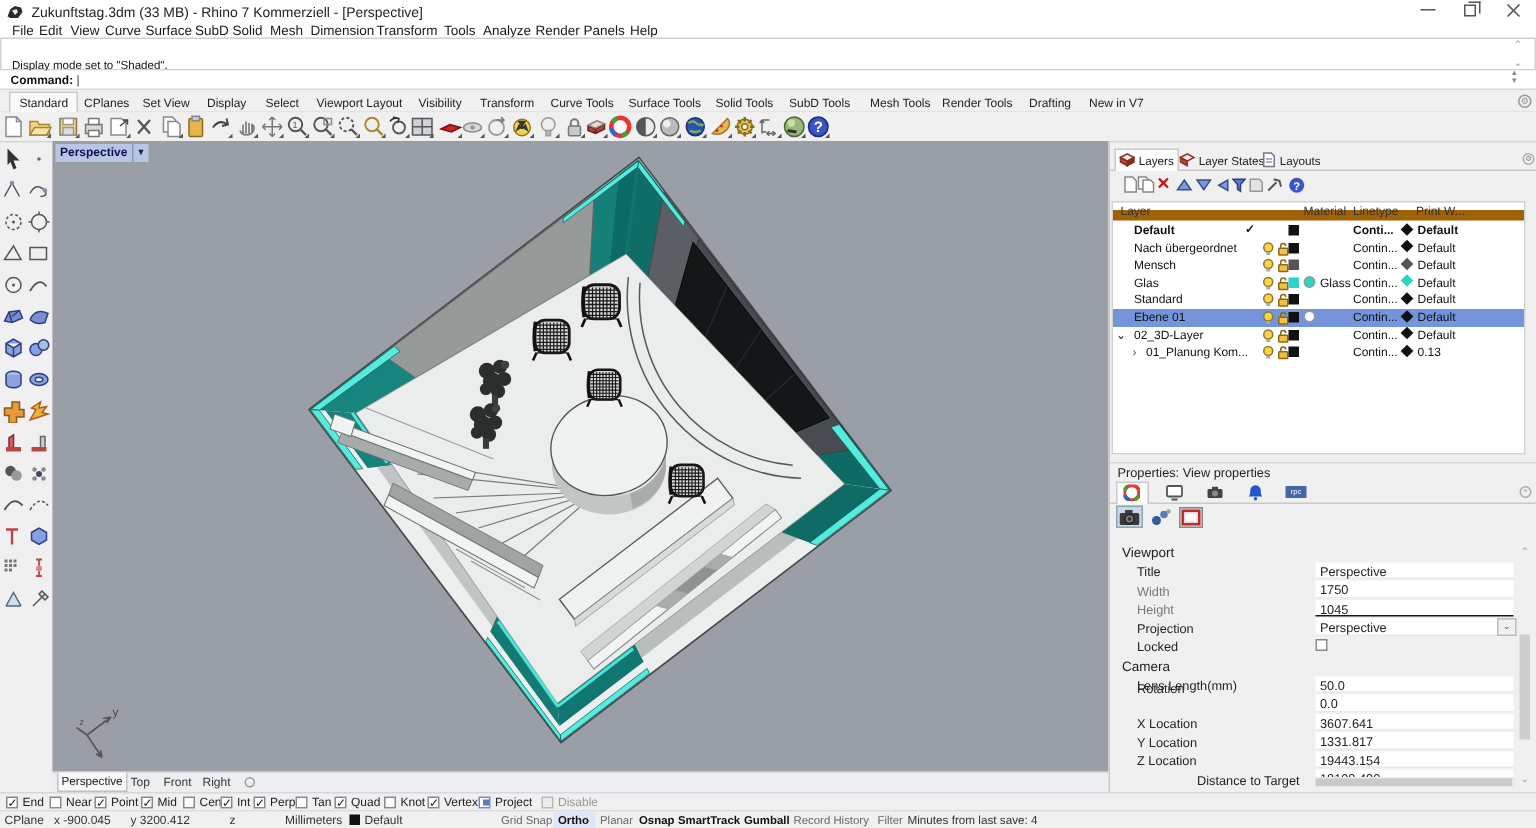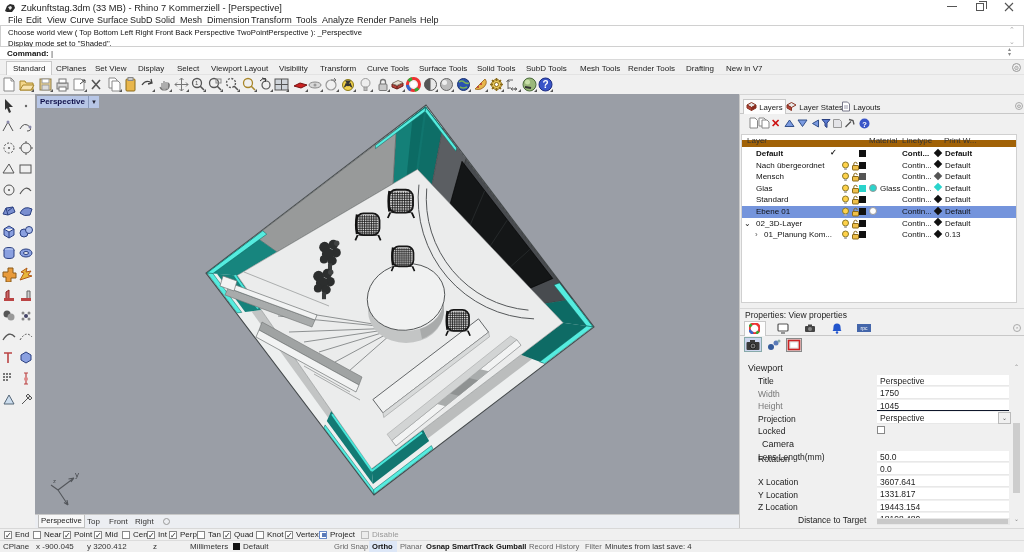--- a/index.html
+++ b/index.html
@@ -32,21 +32,20 @@
 <span class="abs" style="left:180px;top:0px;font-size:9px;color:#1a1a1a;">Mesh</span>
 <span class="abs" style="left:207px;top:0px;font-size:9px;color:#1a1a1a;">Dimension</span>
 <span class="abs" style="left:251px;top:0px;font-size:9px;color:#1a1a1a;">Transform</span>
 <span class="abs" style="left:296px;top:0px;font-size:9px;color:#1a1a1a;">Tools</span>
 <span class="abs" style="left:322px;top:0px;font-size:9px;color:#1a1a1a;">Analyze</span>
 <span class="abs" style="left:357px;top:0px;font-size:9px;color:#1a1a1a;">Render</span>
 <span class="abs" style="left:389px;top:0px;font-size:9px;color:#1a1a1a;">Panels</span>
 <span class="abs" style="left:420px;top:0px;font-size:9px;color:#1a1a1a;">Help</span>
 </div>
 <div class="abs" style="left:0;top:25px;width:1024px;height:22px;background:#fff;border:1px solid #d0d0d0;">
-<div class="abs" style="left:7px;top:2px;font-size:7.7px;color:#111;">Choose world view ( Top Bottom Left Right Front Back Perspective TwoPointPerspective ): _Perspective</div>
 <div class="abs" style="left:7px;top:12.5px;font-size:7.7px;color:#111;">Display mode set to "Shaded".</div>
 <div class="abs" style="left:1008px;top:0px;font-size:7px;color:#aaa;">⌃</div>
 <div class="abs" style="left:1008px;top:12px;font-size:7px;color:#aaa;">⌄</div>
 </div>
 <div class="abs" style="left:0;top:47px;width:1024px;height:13px;background:#fff;border-bottom:1px solid #d9d9d9;">
 <div class="abs" style="left:7px;top:2px;font-size:8px;font-weight:bold;color:#111;">Command: <span style="font-weight:normal;color:#333">|</span></div>
 <div class="abs" style="left:1008px;top:0px;font-size:6px;color:#888;line-height:5px;">▴<br>▾</div>
 </div>
 <div class="abs" style="left:0;top:60px;width:1024px;height:15px;background:#f0f0f0;border-bottom:1px solid #e3e3e3;">
 <div class="abs" style="left:6px;top:1px;height:14px;padding:2px 6px 0 6px;background:#fafafa;border:1px solid #c8c8c8;border-bottom:none;font-size:8px;">Standard</div>
@@ -701,21 +700,21 @@
     <div class="abs" style="left:137px;top:279.5px;width:132px;height:11.5px;background:#fff;border-bottom:1px solid #e8e8e8;font-size:8.5px;color:#222;padding:1px 0 0 3px;">Perspective</div>
     <div class="abs" style="left:18px;top:293.5px;font-size:8.5px;color:#777;">Width</div>
     <div class="abs" style="left:137px;top:292.0px;width:132px;height:11.5px;background:#fff;border-bottom:1px solid #e8e8e8;font-size:8.5px;color:#222;padding:1px 0 0 3px;">1750</div>
     <div class="abs" style="left:18px;top:306px;font-size:8.5px;color:#777;">Height</div>
     <div class="abs" style="left:137px;top:304.5px;width:132px;height:11.5px;background:#fff;border-bottom:1px solid #0f172a;font-size:8.5px;color:#222;padding:1px 0 0 3px;">1045</div>
     <div class="abs" style="left:18px;top:318.5px;font-size:8.5px;color:#222;">Projection</div>
     <div class="abs" style="left:137px;top:317.0px;width:132px;height:11.5px;background:#fff;border-bottom:1px solid #e8e8e8;font-size:8.5px;color:#222;padding:1px 0 0 3px;">Perspective</div>
     <div class="abs" style="left:258px;top:317.0px;width:13px;height:11.5px;background:#f0f0f0;border:1px solid #bbb;font-size:6px;color:#555;text-align:center;line-height:11px;">⌄</div>
     <div class="abs" style="left:18px;top:331px;font-size:8.5px;color:#222;">Locked</div>
     <div class="abs" style="left:137px;top:331px;width:8px;height:8px;background:#fff;border:1px solid #888;"></div>
-    <div class="abs" style="left:22px;top:344px;font-size:9px;color:#222;">Camera</div>
+    <div class="abs" style="left:8px;top:344px;font-size:9px;color:#222;">Camera</div>
     <div class="abs" style="left:18px;top:357px;font-size:8.5px;color:#222;">Lens Length(mm)</div>
     <div class="abs" style="left:137px;top:355.5px;width:132px;height:11.5px;background:#fff;border-bottom:1px solid #e8e8e8;font-size:8.5px;color:#222;padding:1px 0 0 3px;">50.0</div>
     <div class="abs" style="left:18px;top:359px;font-size:8.5px;color:#222;">Rotation</div>
     <div class="abs" style="left:137px;top:368.0px;width:132px;height:11.5px;background:#fff;border-bottom:1px solid #e8e8e8;font-size:8.5px;color:#222;padding:1px 0 0 3px;">0.0</div>
     <div class="abs" style="left:18px;top:382px;font-size:8.5px;color:#222;">X Location</div>
     <div class="abs" style="left:137px;top:380.5px;width:132px;height:11.5px;background:#fff;border-bottom:1px solid #e8e8e8;font-size:8.5px;color:#222;padding:1px 0 0 3px;">3607.641</div>
     <div class="abs" style="left:18px;top:394.5px;font-size:8.5px;color:#222;">Y Location</div>
     <div class="abs" style="left:137px;top:393.0px;width:132px;height:11.5px;background:#fff;border-bottom:1px solid #e8e8e8;font-size:8.5px;color:#222;padding:1px 0 0 3px;">1331.817</div>
     <div class="abs" style="left:18px;top:407px;font-size:8.5px;color:#222;">Z Location</div>
     <div class="abs" style="left:137px;top:405.5px;width:132px;height:11.5px;background:#fff;border-bottom:1px solid #e8e8e8;font-size:8.5px;color:#222;padding:1px 0 0 3px;">19443.154</div>

